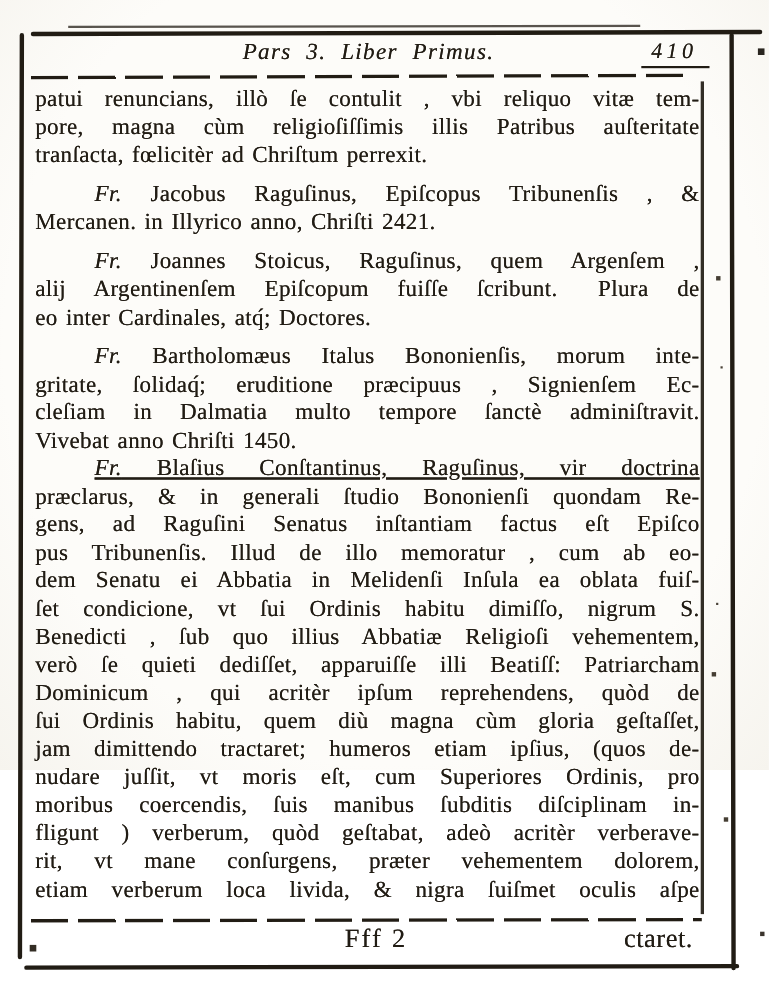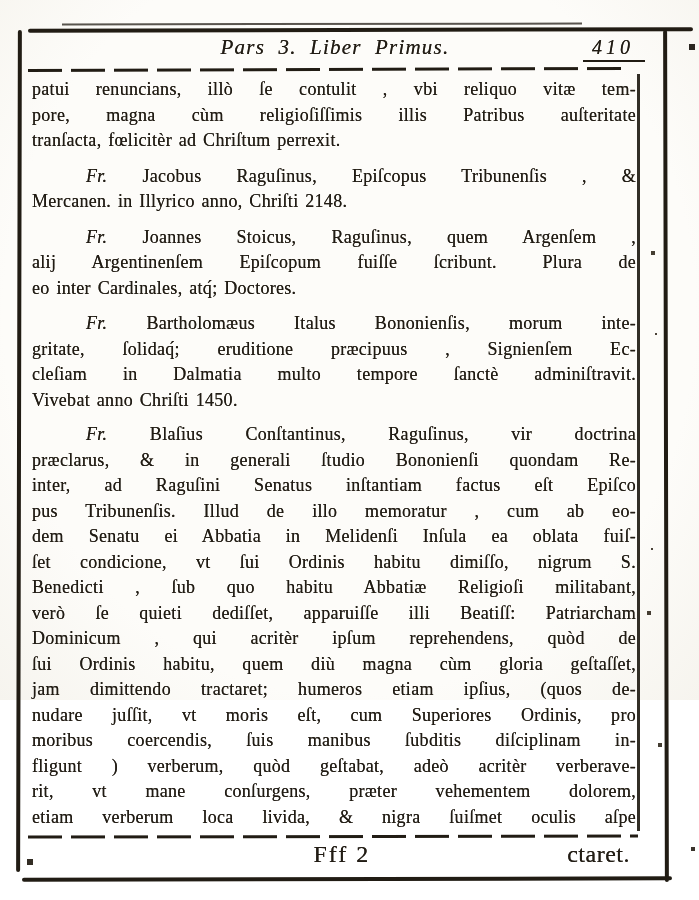--- a/index.html
+++ b/index.html
@@ -37,29 +37,29 @@
     text-shadow:0 0 .6px rgba(30,25,16,.85);
   }
   .page-number{
     position:absolute;left:592px;top:36px;width:54px;
     font-style:italic;font-size:20px;letter-spacing:4px;
     text-shadow:0 0 .6px rgba(30,25,16,.85);
   }
   
   .textblock{
     position:absolute;left:32px;top:77px;width:604px;
-    font-size:18px;line-height:25.5px;
+    font-size:21px;line-height:25.5px;
     letter-spacing:.3px;word-spacing:2px;
     text-shadow:0 0 .6px rgba(30,25,16,.85);
   }
   .line{text-align:justify;text-align-last:justify;white-space:normal;}
   .line.short{text-align-last:left;}
   .line.indent{text-indent:54px;}
   .line.gap1{margin-top:10px;}
-  .line.gap2{margin-top:9px;}
+  .line.gap2{text-decoration:underline;}
   .lead{font-style:italic;}
   
   .footer{
     position:absolute;left:32px;top:841px;width:606px;height:26px;
     font-size:24px;text-shadow:0 0 .6px rgba(30,25,16,.85);
   }
   .signature{position:absolute;left:50%;transform:translateX(-38%);letter-spacing:2px;}
   .catchword{position:absolute;right:8px;letter-spacing:.5px;margin-left:11px;}
   
   .speckles{
@@ -91,35 +91,35 @@
   <div class="dashed dash-footer"></div>
 
   <div class="header-title">Pars 3. Liber Primus.</div>
   <div class="page-number">410</div>
 
   <div class="textblock" id="textblock">
       <div class="line">patui renuncians, illò ſe contulit , vbi reliquo vitæ tem-</div>
       <div class="line">pore, magna cùm religioſiſſimis illis Patribus auſteritate</div>
       <div class="line short">tranſacta, fœlicitèr ad Chriſtum perrexit.</div>
       <div class="line indent gap1"><i class="lead">Fr.</i>&nbsp;Jacobus Raguſinus, Epiſcopus Tribunenſis , &amp;</div>
-      <div class="line short">Mercanen. in Illyrico anno, Chriſti 2148.</div>
+      <div class="line short">Mercanen. in Illyrico anno, Chriſti 2421.</div>
       <div class="line indent gap1"><i class="lead">Fr.</i>&nbsp;Joannes Stoicus, Raguſinus, quem Argenſem ,</div>
       <div class="line">alij Argentinenſem Epiſcopum fuiſſe ſcribunt.  Plura de</div>
       <div class="line short">eo inter Cardinales, atq́; Doctores.</div>
       <div class="line indent gap1"><i class="lead">Fr.</i>&nbsp;Bartholomæus Italus Bononienſis, morum inte-</div>
       <div class="line">gritate, ſolidaq́; eruditione præcipuus , Signienſem Ec-</div>
       <div class="line">cleſiam in Dalmatia multo tempore ſanctè adminiſtravit.</div>
       <div class="line short">Vivebat anno Chriſti 1450.</div>
       <div class="line indent gap2"><i class="lead">Fr.</i>&nbsp;Blaſius Conſtantinus, Raguſinus, vir doctrina</div>
       <div class="line">præclarus, &amp; in generali ſtudio Bononienſi quondam Re-</div>
-      <div class="line">inter, ad Raguſini Senatus inſtantiam factus eſt Epiſco</div>
+      <div class="line">gens, ad Raguſini Senatus inſtantiam factus eſt Epiſco</div>
       <div class="line">pus Tribunenſis. Illud de illo memoratur , cum ab eo-</div>
       <div class="line">dem Senatu ei Abbatia in Melidenſi Inſula ea oblata fuiſ-</div>
       <div class="line">ſet condicione, vt ſui Ordinis habitu dimiſſo, nigrum S.</div>
-      <div class="line">Benedicti , ſub quo habitu Abbatiæ Religioſi militabant,</div>
+      <div class="line">Benedicti , ſub quo illius Abbatiæ Religioſi vehementem,</div>
       <div class="line">verò ſe quieti dediſſet, apparuiſſe illi Beatiſſ: Patriarcham</div>
       <div class="line">Dominicum , qui acritèr ipſum reprehendens, quòd de</div>
       <div class="line">ſui Ordinis habitu, quem diù magna cùm gloria geſtaſſet,</div>
       <div class="line">jam dimittendo tractaret; humeros etiam ipſius, (quos de-</div>
       <div class="line">nudare juſſit, vt moris eſt, cum Superiores Ordinis, pro</div>
       <div class="line">moribus coercendis, ſuis manibus ſubditis diſciplinam in-</div>
       <div class="line">fligunt ) verberum, quòd geſtabat, adeò acritèr verberave-</div>
       <div class="line">rit, vt mane conſurgens, præter vehementem dolorem,</div>
       <div class="line">etiam verberum loca livida, &amp; nigra ſuiſmet oculis aſpe</div>
     </div>

